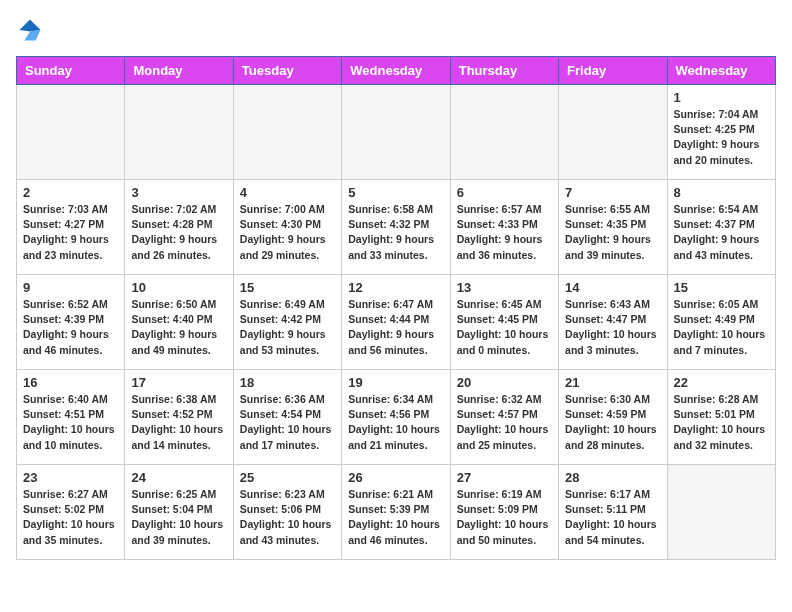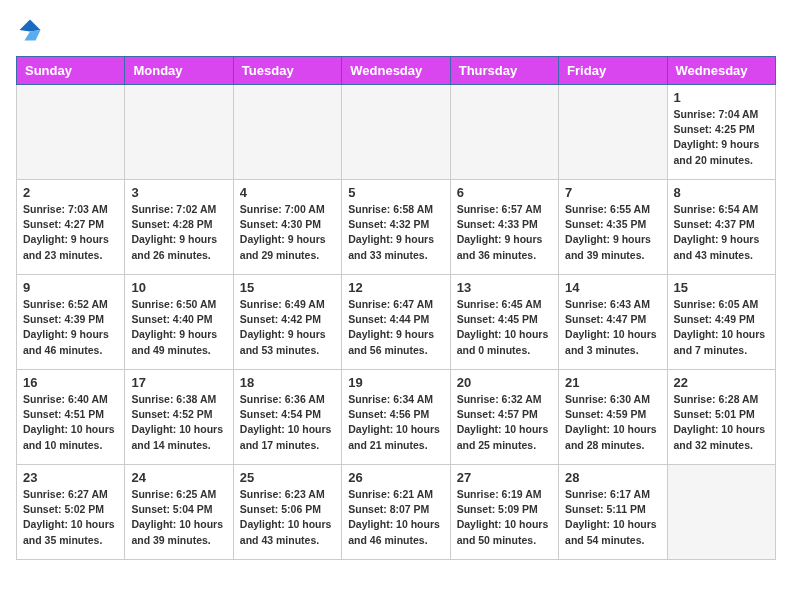--- a/index.html
+++ b/index.html
@@ -305,21 +305,21 @@
         <td>
           <span class="day-num">25</span>
           <div class="day-info">Sunrise: 6:23 AM
 Sunset: 5:06 PM
 Daylight: 10 hours
 and 43 minutes.</div>
         </td>
         <td>
           <span class="day-num">26</span>
           <div class="day-info">Sunrise: 6:21 AM
-Sunset: 8:07 PM
+Sunset: 5:39 PM
 Daylight: 10 hours
 and 46 minutes.</div>
         </td>
         <td>
           <span class="day-num">27</span>
           <div class="day-info">Sunrise: 6:19 AM
 Sunset: 5:09 PM
 Daylight: 10 hours
 and 50 minutes.</div>
         </td>

